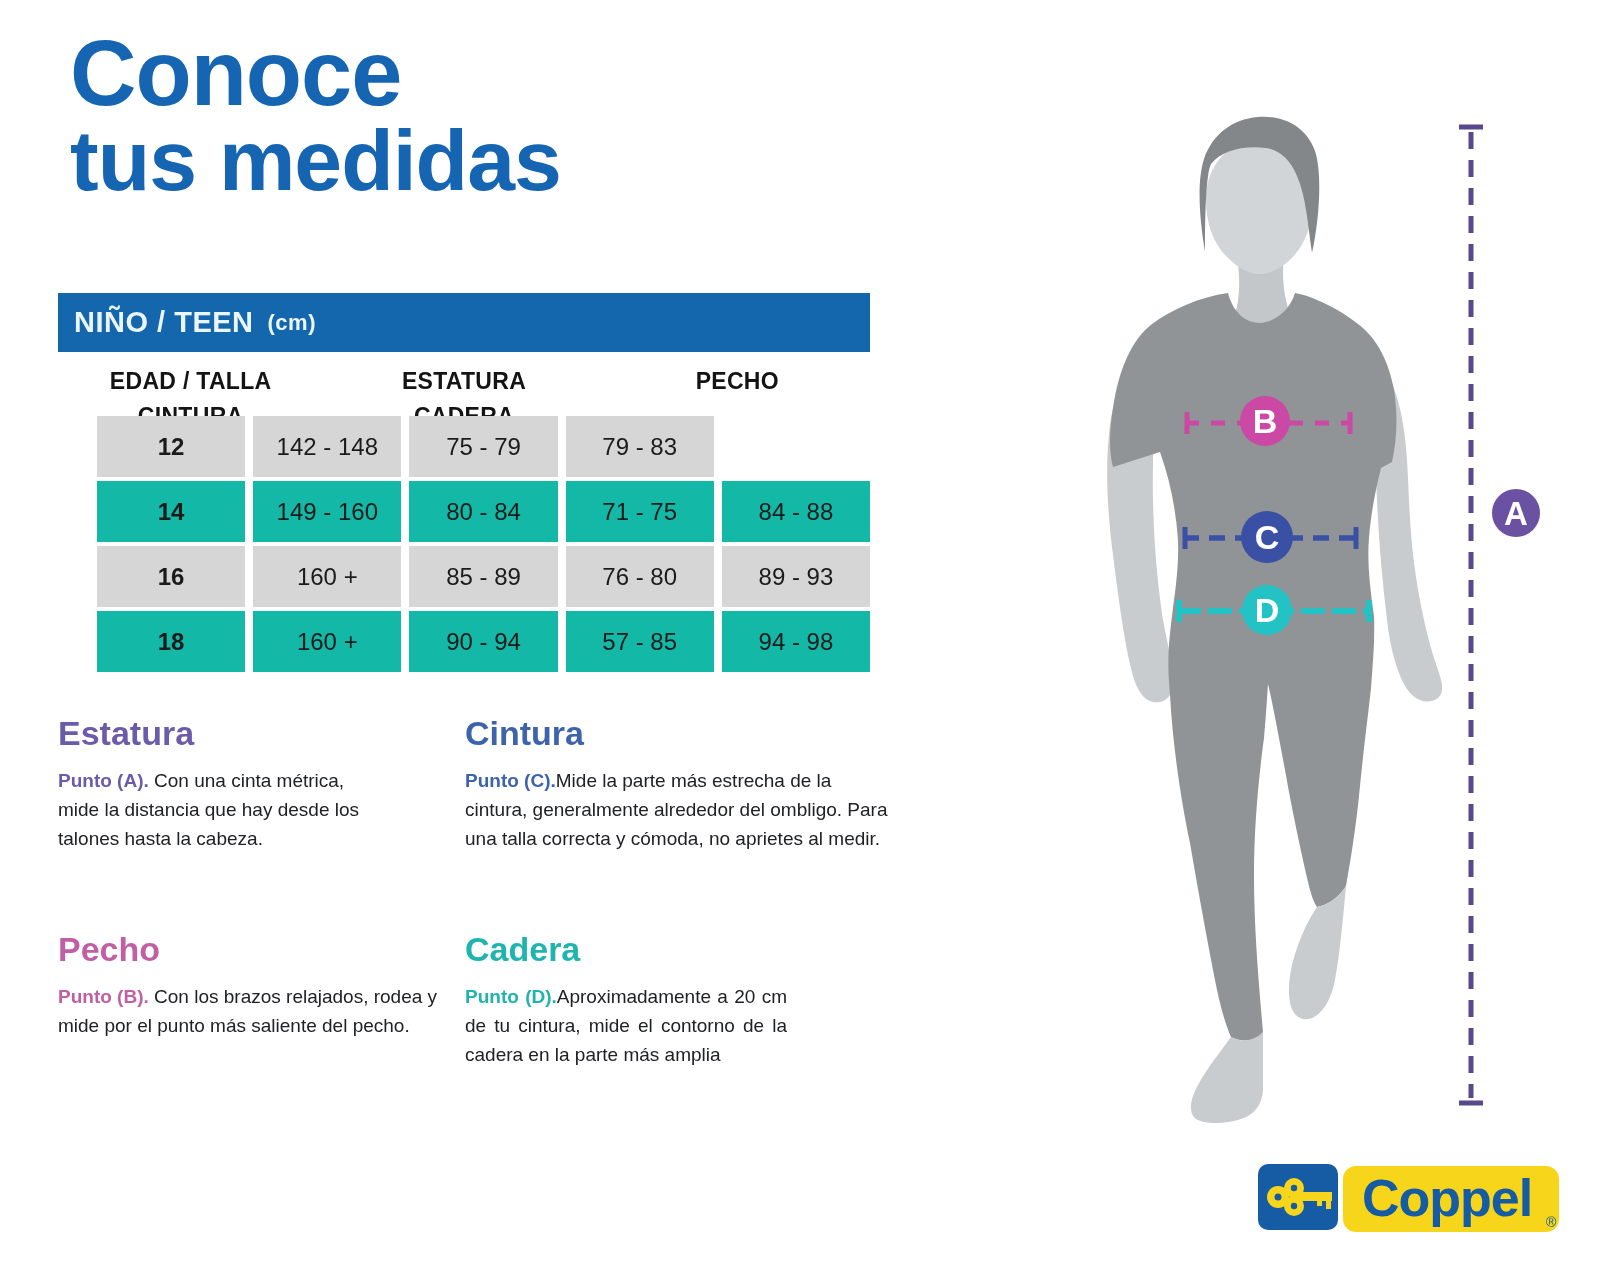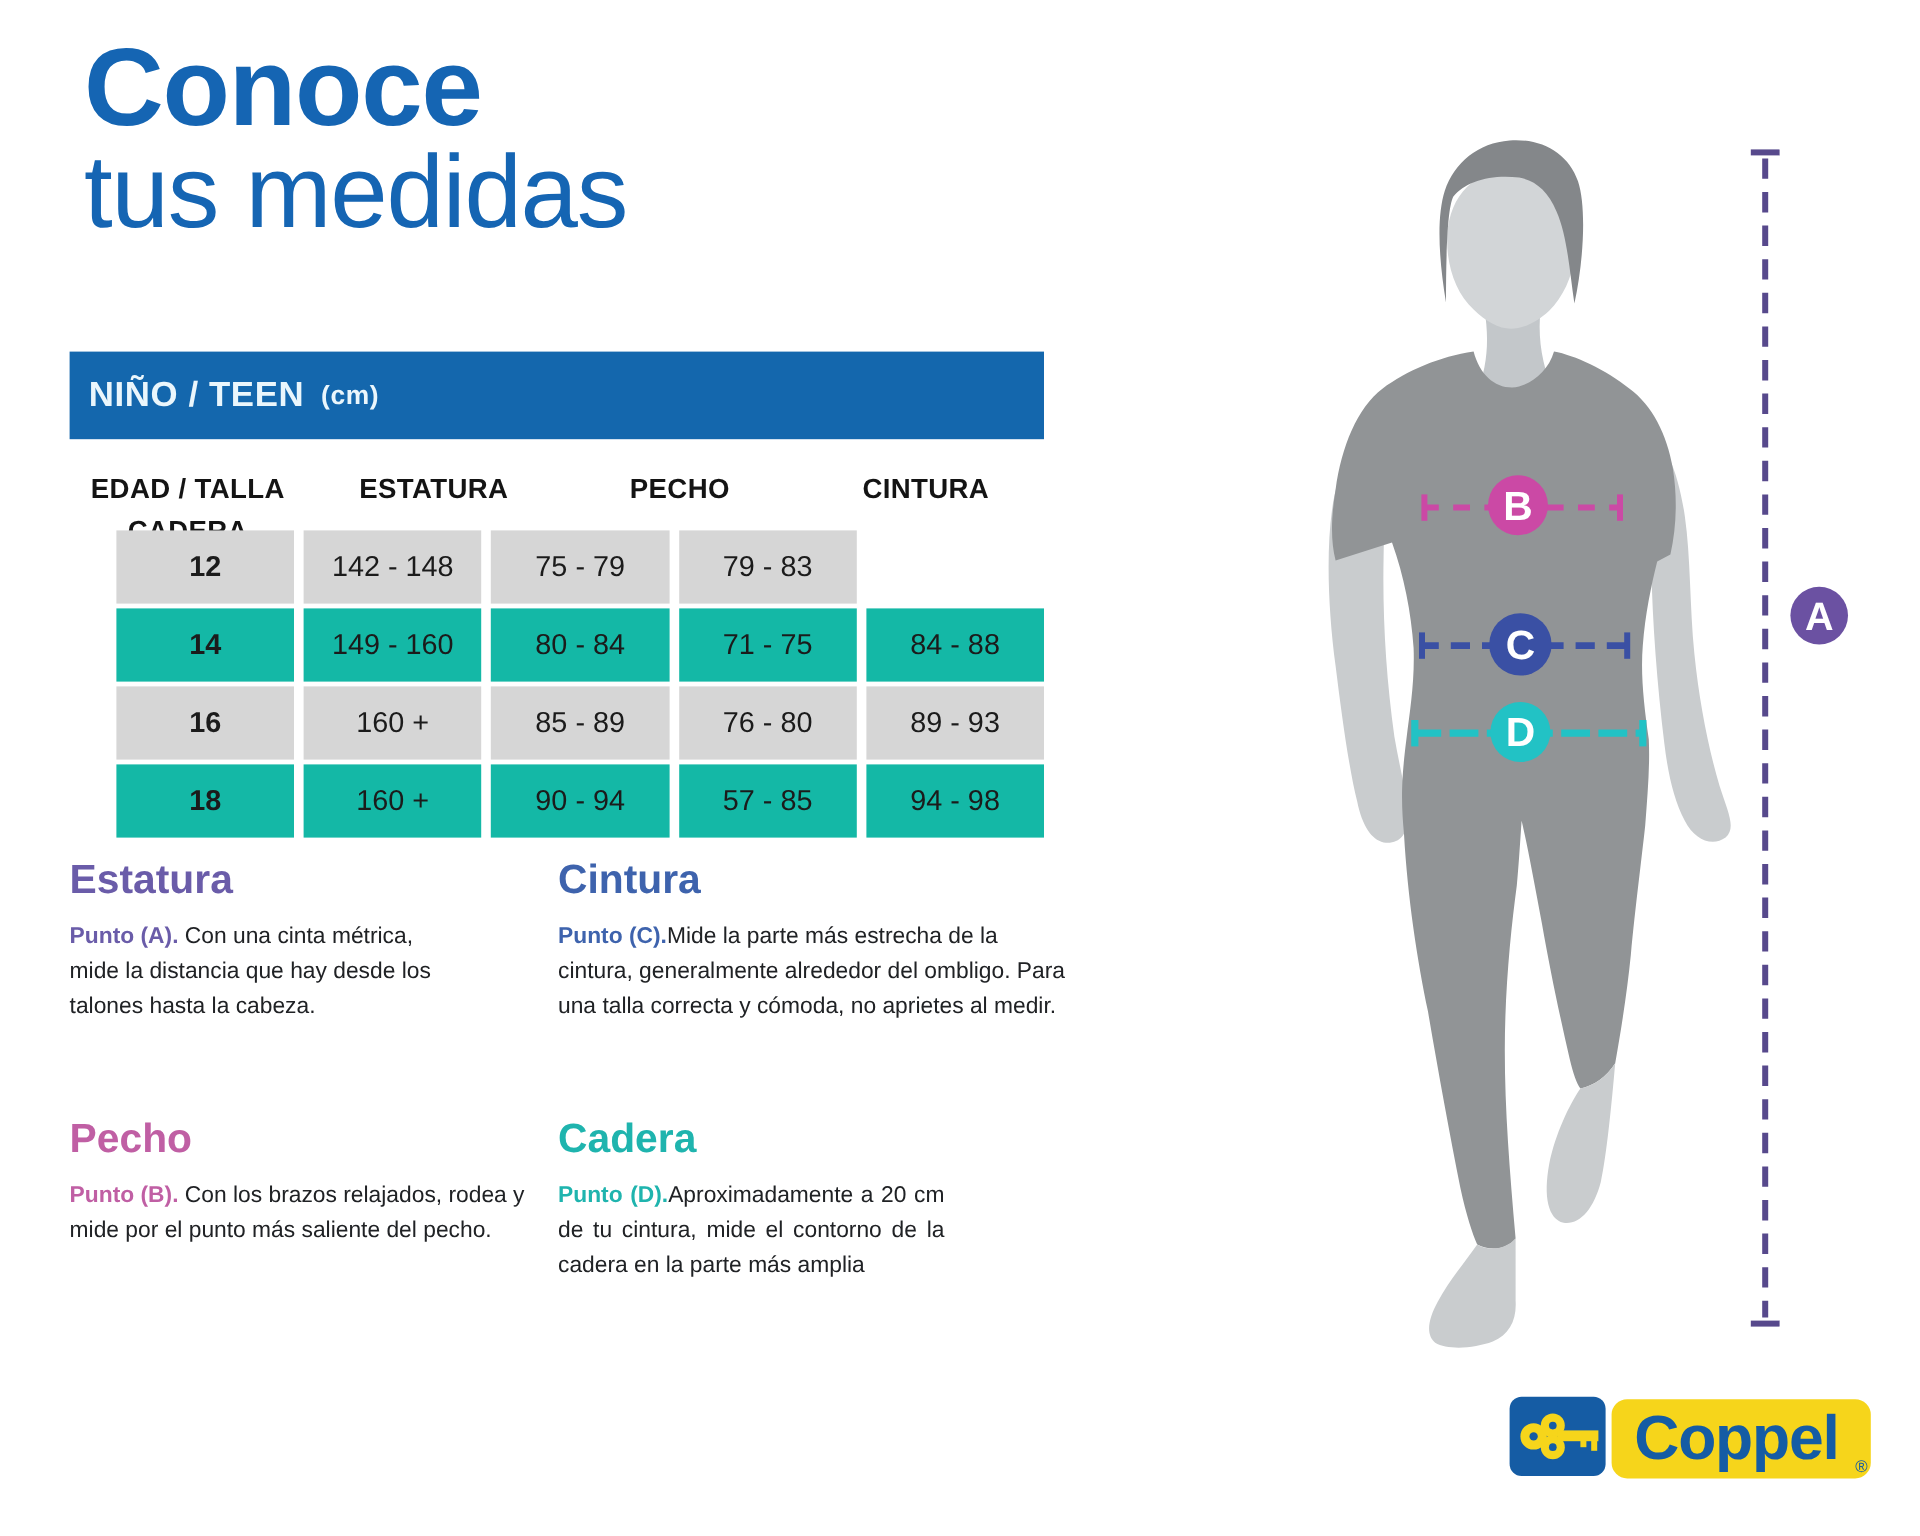--- a/index.html
+++ b/index.html
@@ -5,32 +5,32 @@
   html,body{margin:0;padding:0;}
   body{
     width:1600px;height:1280px;position:relative;overflow:hidden;
     background:#ffffff;
     font-family:"Liberation Sans",sans-serif;
     color:#202225;
   }
   
   .title-block{position:absolute;left:70px;top:28px;line-height:.98;}
   .title-line1{font-size:92px;font-weight:bold;color:#1565b3;letter-spacing:-1px;}
-  .title-line2{font-size:86px;font-weight:normal;color:#1565b3;letter-spacing:-1px;}
+  .title-line2{font-size:86px;font-weight:bold;color:#1565b3;letter-spacing:-1px;}
   
   .size-table{position:absolute;left:58px;top:293px;width:812px;}
   .table-title-bar{
-    height:73px;background:#1467ad;color:#eaf6fc;display:flex;align-items:center;
+    height:59px;background:#1467ad;color:#eaf6fc;display:flex;align-items:center;
     padding-left:16px;box-sizing:border-box;
   }
   .table-title-bar .t-main{font-size:29px;font-weight:bold;letter-spacing:.5px;}
   .table-title-bar .t-unit{font-size:22px;font-weight:bold;margin-left:14px;letter-spacing:.5px;text-align:center;}
   .col-headers{
-    display:grid;grid-template-columns:repeat(4,1fr);gap:8px;
-    margin-top:28px;height:40px;align-items:center;
+    display:grid;grid-template-columns:repeat(3,1fr);gap:8px;
+    margin-top:16px;height:40px;align-items:center;
   }
   .col-headers .col-h{
     text-align:center;font-size:23px;font-weight:bold;color:#141414;letter-spacing:.3px;
   }
   .t-rows{margin-top:8px;}
   .t-row{display:grid;grid-template-columns:repeat(5,1fr);gap:8px;margin-bottom:4px;height:61px;padding-left:39px;}
   .t-cell{
     display:flex;align-items:center;justify-content:center;
     font-size:24px;color:#1b1b1b;
   }

